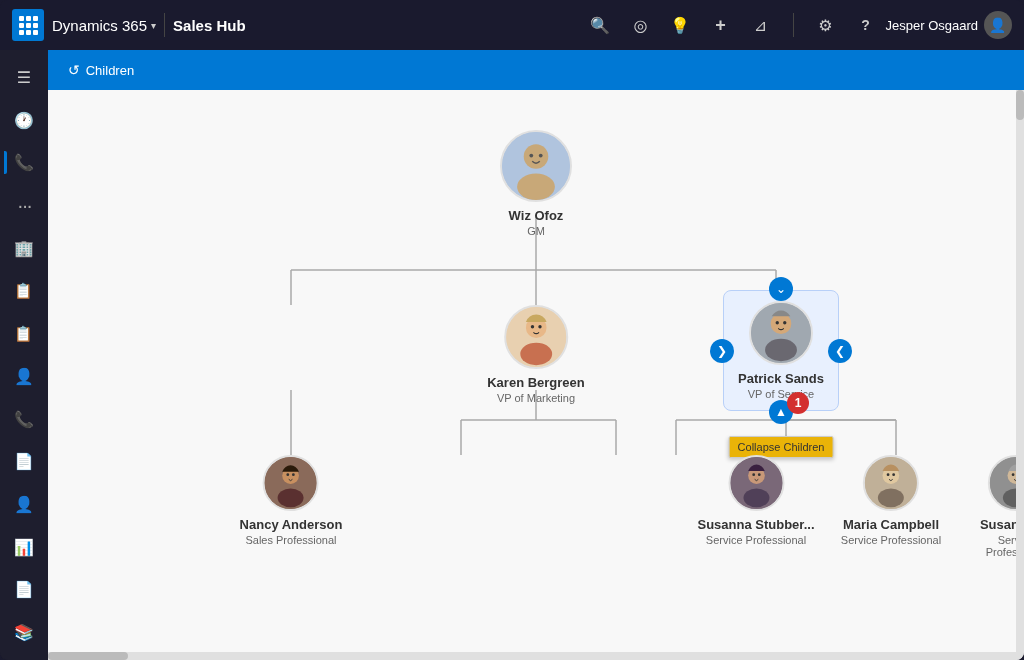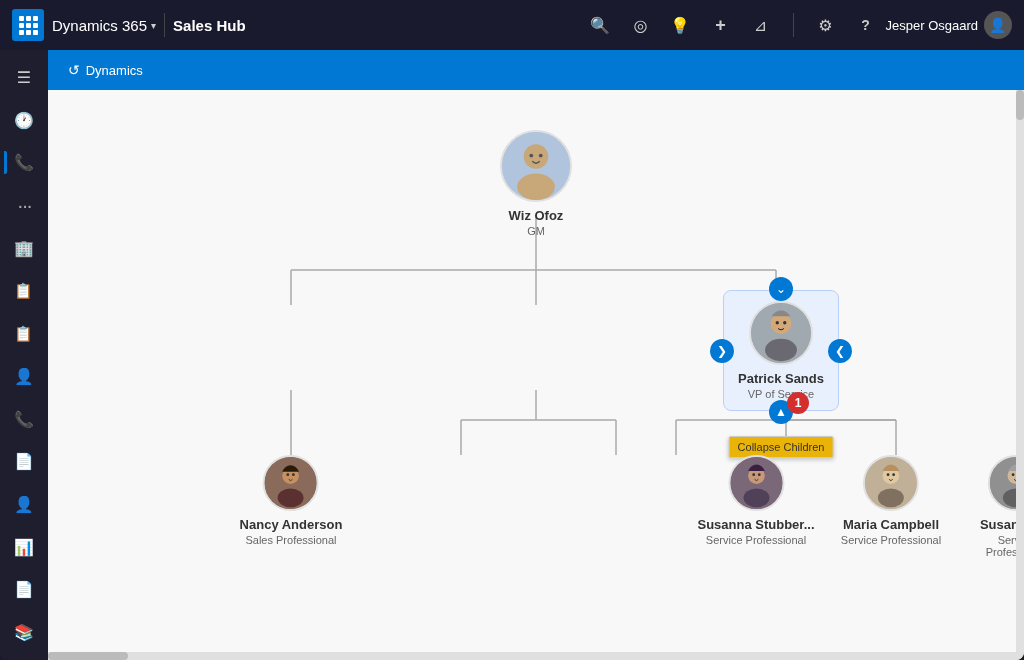--- a/index.html
+++ b/index.html
@@ -365,21 +365,21 @@
       <div class="sidebar-item">📊</div>
       <div class="sidebar-item">📄</div>
       <div class="sidebar-item">📚</div>
     </div>
 
     <div class="content-panel">
 
       <div class="toolbar">
         <div class="toolbar-btn">
           <span class="refresh-icon">↺</span>
-          <span>Dynamics</span>
+          <span>Children</span>
         </div>
       </div>
 
       <div class="org-chart-area">
         <div class="org-chart-container">
 
           <svg class="org-lines" viewBox="0 0 800 480" preserveAspectRatio="none" style="width:800px;height:480px;position:absolute;top:0;left:50%;transform:translateX(-50%);">
 
             <line x1="400" y1="105" x2="400" y2="160" stroke="#aaa" stroke-width="1.5"></line>
 
@@ -416,20 +416,38 @@
                   <circle cx="41" cy="25" r="2" fill="#555"></circle>
                   <path d="M32 31 Q36 35 40 31" stroke="#555" stroke-width="1.5" fill="none"></path>
                 </svg>
               </div>
               <div class="org-node-name">Wiz Ofoz</div>
               <div class="org-node-title">GM</div>
             </div>
           </div>
 
 
+          <div style="position:absolute; left:50%; top:195px; transform:translateX(-50%);">
+            <div class="org-node">
+              <div class="org-node-avatar" style="width:64px;height:64px; background:#e8d0b0;">
+                <svg width="64" height="64" viewBox="0 0 64 64">
+                  <circle cx="32" cy="32" r="32" fill="#e8d0b0"></circle>
+                  <circle cx="32" cy="22" r="11" fill="#e8b888"></circle>
+                  <ellipse cx="32" cy="50" rx="17" ry="12" fill="#c87050"></ellipse>
+                  <circle cx="28" cy="21" r="1.8" fill="#333"></circle>
+                  <circle cx="36" cy="21" r="1.8" fill="#333"></circle>
+                  <path d="M29 27 Q32 30 35 27" stroke="#333" stroke-width="1.2" fill="none"></path>
+
+                  <path d="M21 16 Q24 8 32 8 Q40 8 43 16" fill="#c8a860"></path>
+                </svg>
+              </div>
+              <div class="org-node-name">Karen Bergreen</div>
+              <div class="org-node-title">VP of Marketing</div>
+            </div>
+          </div>
 
           <div style="position:absolute; left:calc(50% + 245px); top:180px; transform:translateX(-50%); background:#e8f0fe; border:1.5px solid #b8d0f8; border-radius:8px; padding:10px 14px;">
 
             <div class="nav-arrow" style="left:-14px; top:50%; transform:translateY(-50%);">❯</div>
 
             <div class="nav-arrow" style="right:-14px; top:50%; transform:translateY(-50%);">❮</div>
 
             <div class="nav-arrow" style="top:-14px; left:50%; transform:translateX(-50%);">⌄</div>
             <div class="org-node">
               <div class="org-node-avatar" style="width:64px;height:64px; background:#a0a8b0;">

